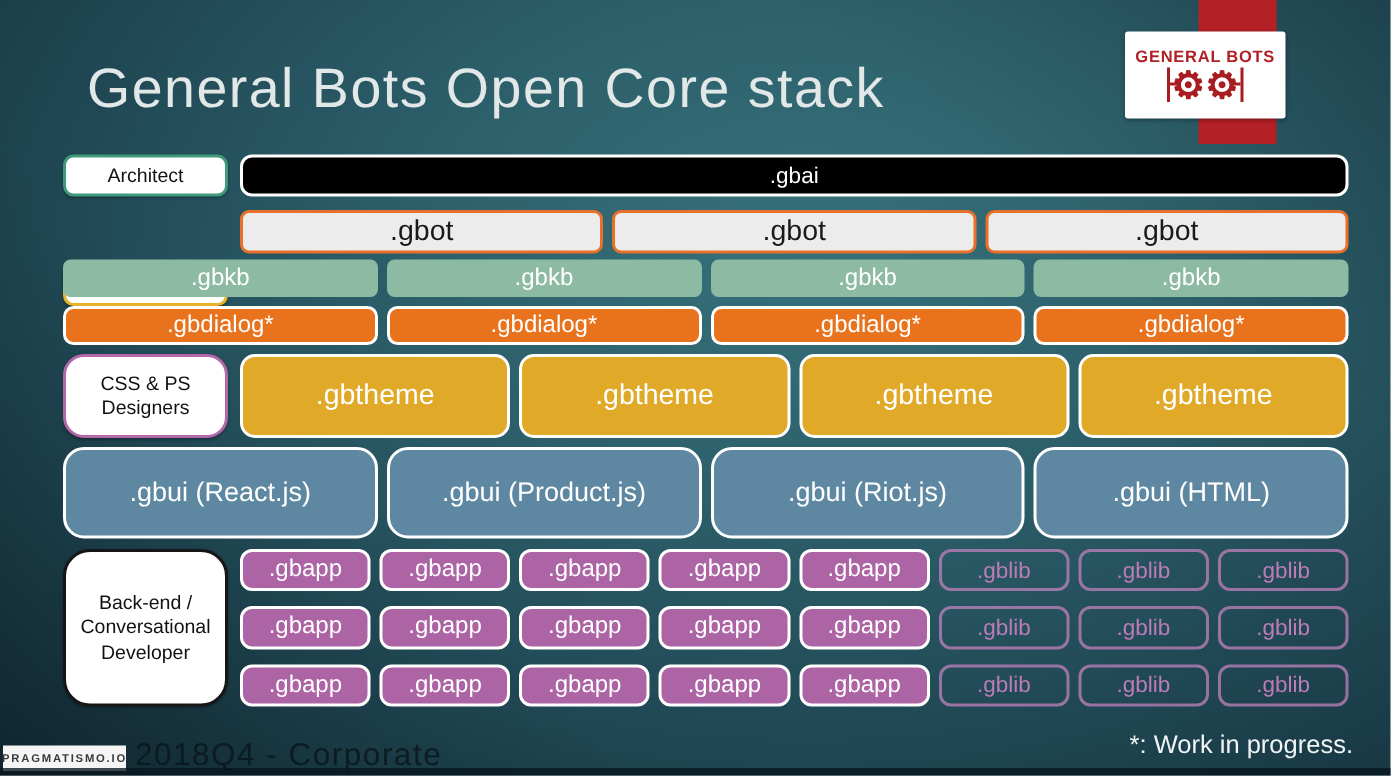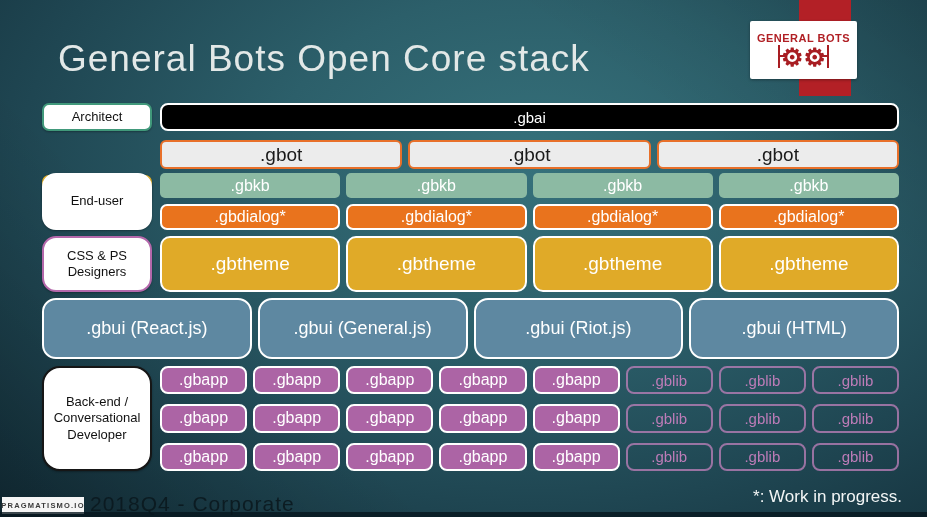--- a/index.html
+++ b/index.html
@@ -149,23 +149,20 @@
     <div class="content-col">
       <div class="hrow">
         <div class="box b-gbot">.gbot</div>
         <div class="box b-gbot">.gbot</div>
         <div class="box b-gbot">.gbot</div>
       </div>
     </div>
   </div>
 
   <div class="band band-enduser">
-    <div class="label-col">
-      <div class="label-box lb-enduser">End-user</div>
-    </div>
     <div class="content-col">
       <div class="hrow kb">
         <div class="box b-gbkb">.gbkb</div>
         <div class="box b-gbkb">.gbkb</div>
         <div class="box b-gbkb">.gbkb</div>
         <div class="box b-gbkb">.gbkb</div>
       </div>
       <div class="hrow dlg">
         <div class="box b-gbdialog">.gbdialog*</div>
         <div class="box b-gbdialog">.gbdialog*</div>
@@ -186,21 +183,21 @@
         <div class="box b-gbtheme">.gbtheme</div>
         <div class="box b-gbtheme">.gbtheme</div>
       </div>
     </div>
   </div>
 
   <div class="band band-frontend">
     <div class="content-col">
       <div class="hrow">
         <div class="box b-gbui">.gbui (React.js)</div>
-        <div class="box b-gbui">.gbui (General.js)</div>
+        <div class="box b-gbui">.gbui (Product.js)</div>
         <div class="box b-gbui">.gbui (Riot.js)</div>
         <div class="box b-gbui">.gbui (HTML)</div>
       </div>
     </div>
   </div>
 
   <div class="band band-backend">
     <div class="label-col">
       <div class="label-box lb-backend">Back-end / Conversational Developer</div>
     </div>

